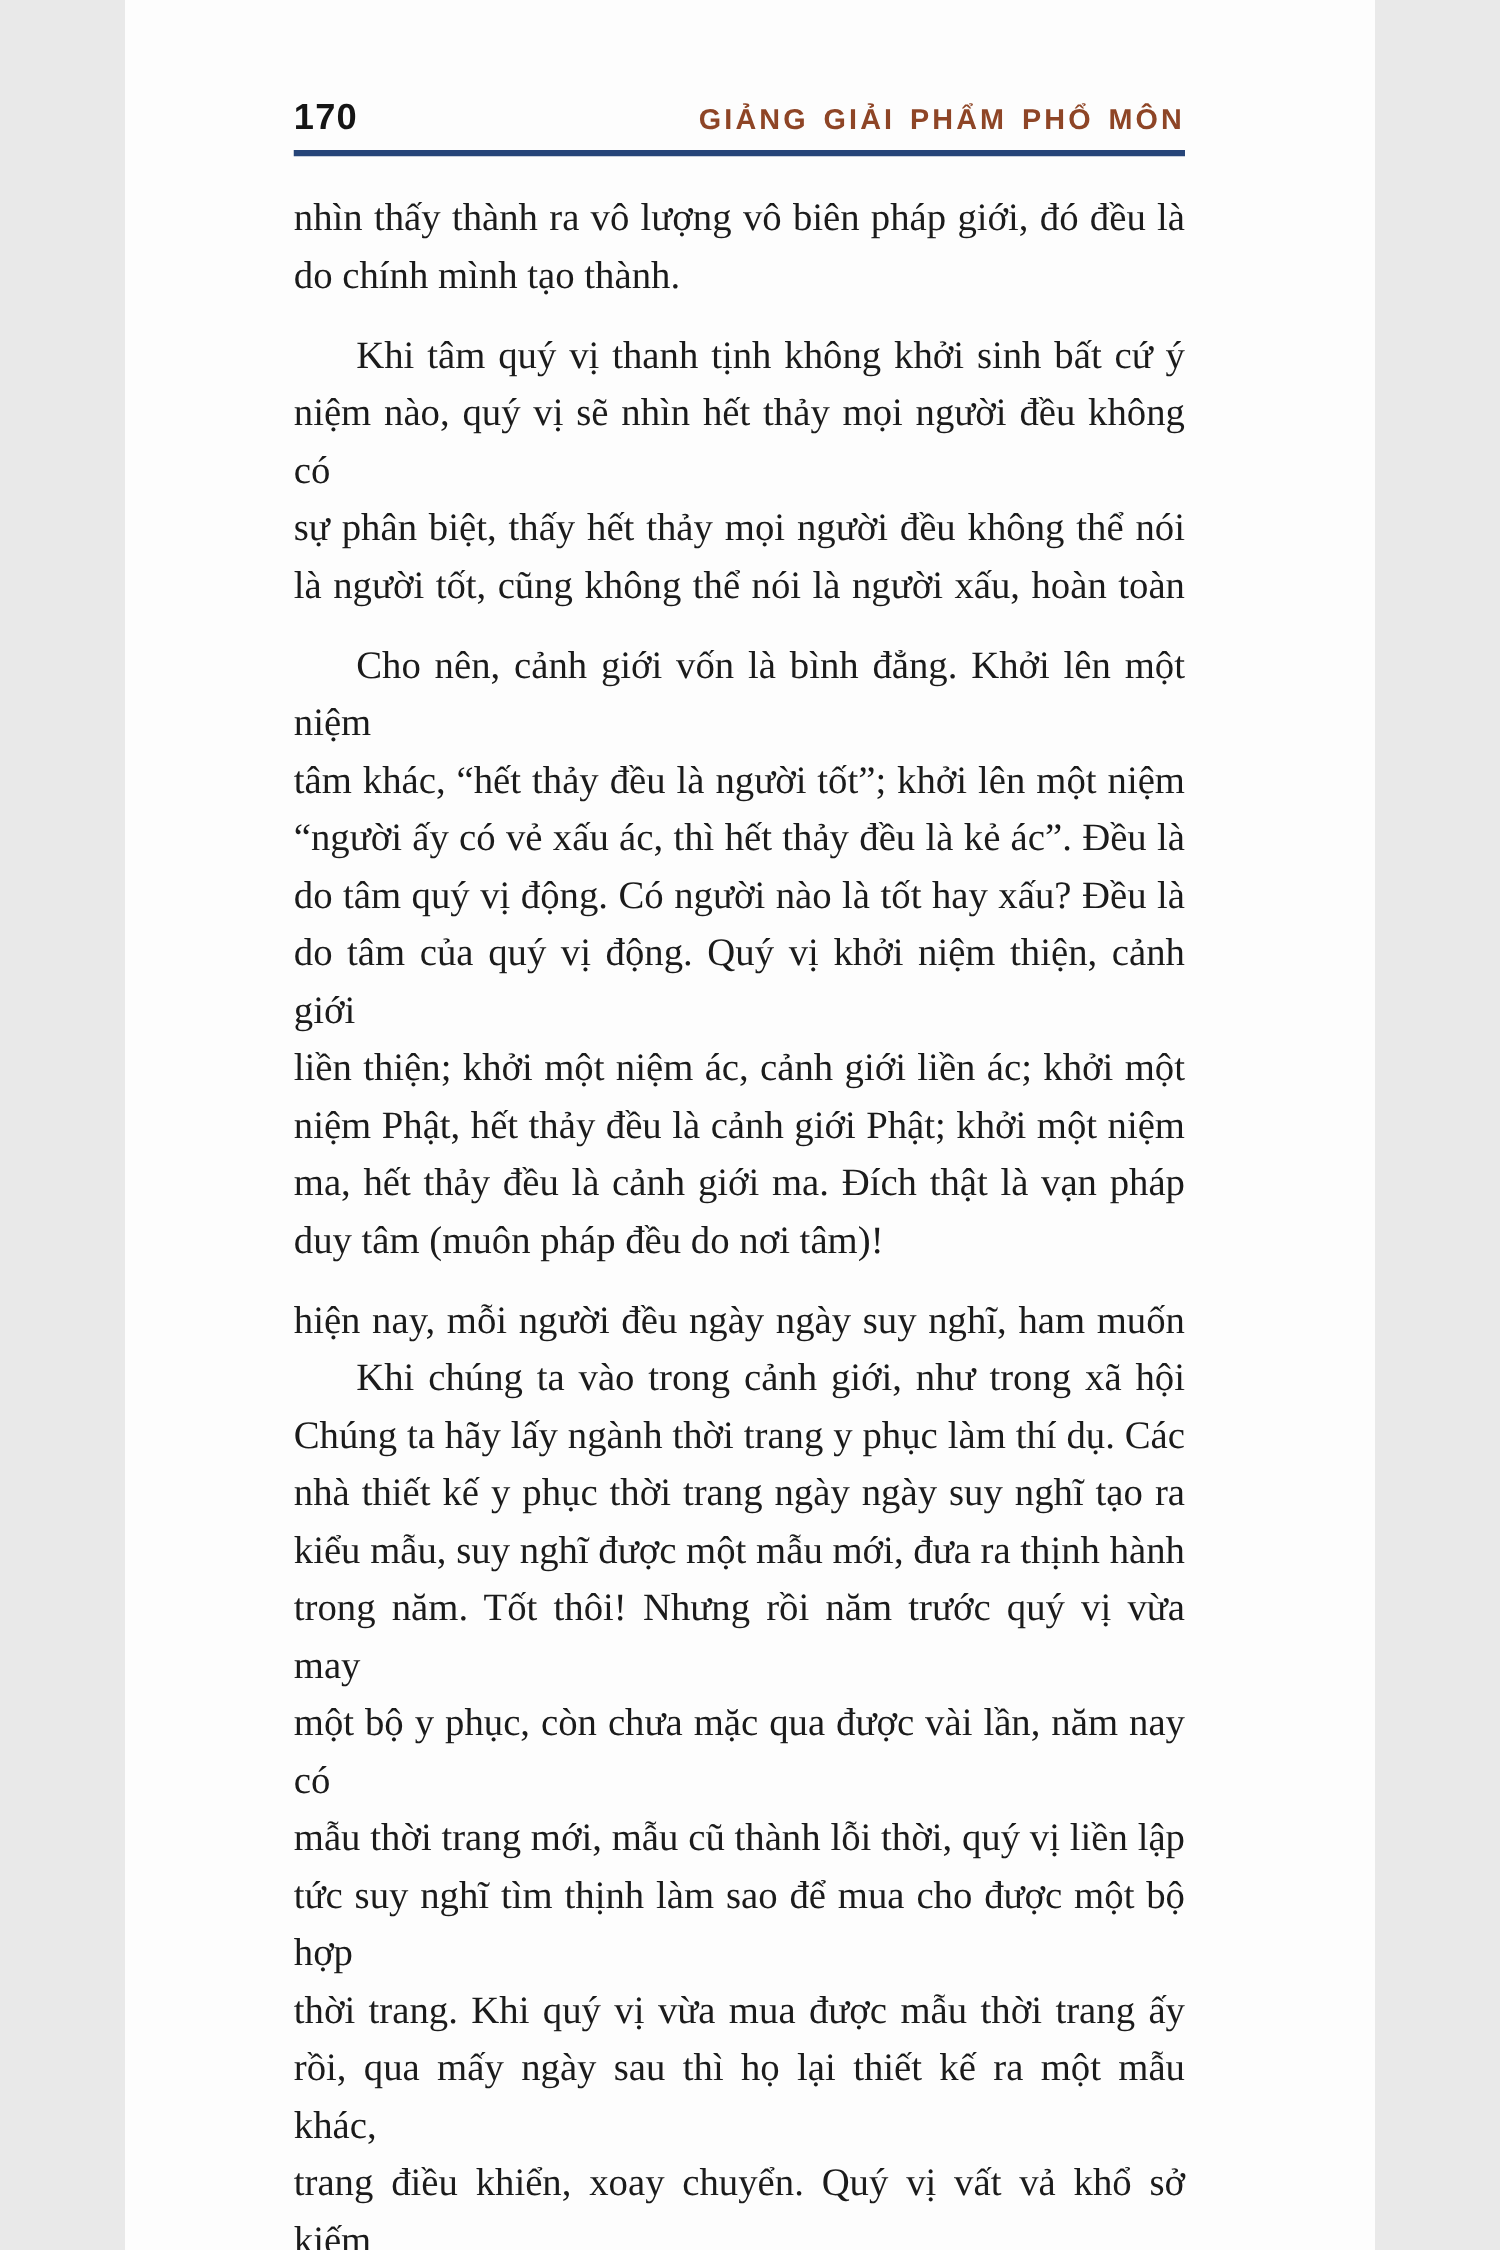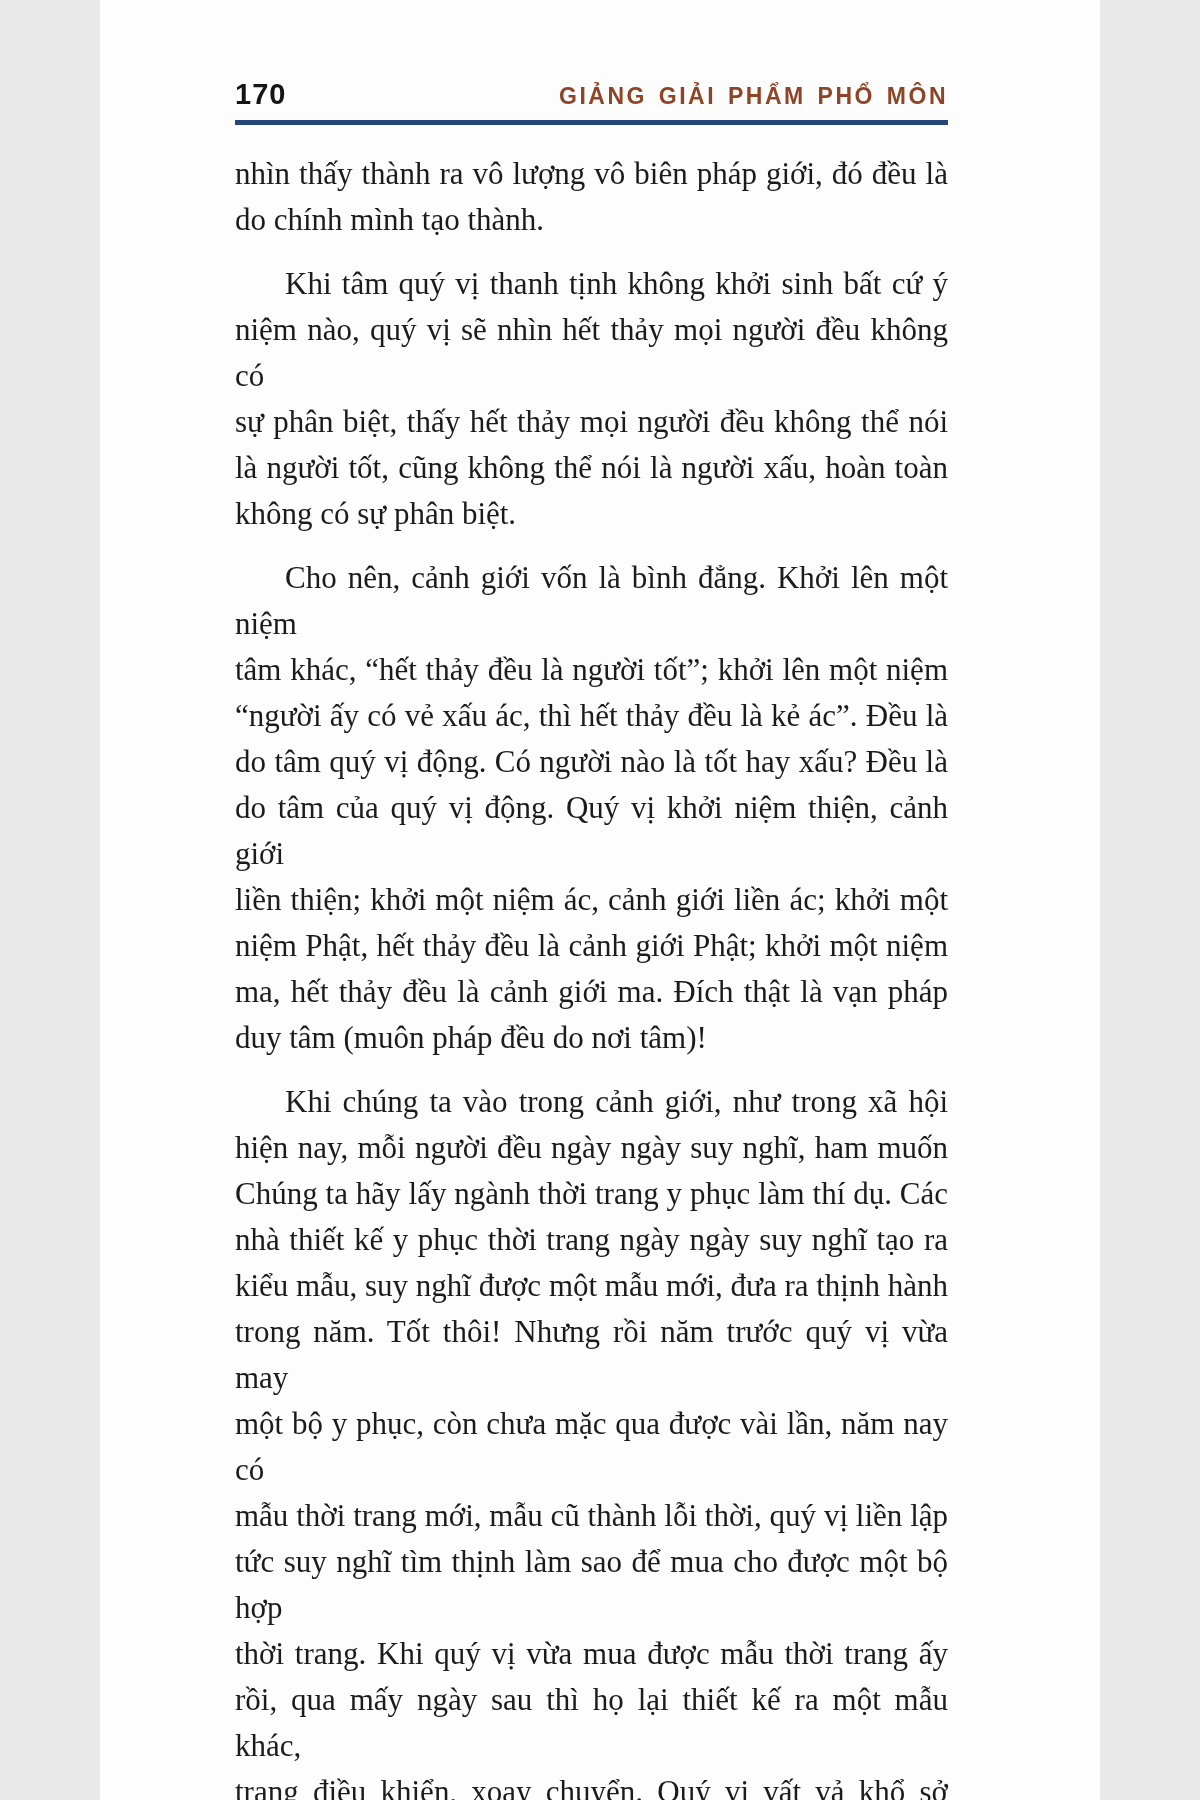--- a/index.html
+++ b/index.html
@@ -68,36 +68,35 @@
   <main class="body-text">
       <div class="paragraph">
         <div class="line">nhìn thấy thành ra vô lượng vô biên pháp giới, đó đều là</div>
         <div class="line last-line">do chính mình tạo thành.</div>
       </div>
       <div class="paragraph">
         <div class="line first-indent">Khi tâm quý vị thanh tịnh không khởi sinh bất cứ ý</div>
         <div class="line">niệm nào, quý vị sẽ nhìn hết thảy mọi người đều không có</div>
         <div class="line">sự phân biệt, thấy hết thảy mọi người đều không thể nói</div>
         <div class="line">là người tốt, cũng không thể nói là người xấu, hoàn toàn</div>
-        <div class="line last-line">không có sự phân biệt.</div>
       </div>
       <div class="paragraph">
         <div class="line first-indent">Cho nên, cảnh giới vốn là bình đẳng. Khởi lên một niệm</div>
         <div class="line">tâm khác, “hết thảy đều là người tốt”; khởi lên một niệm</div>
         <div class="line">“người ấy có vẻ xấu ác, thì hết thảy đều là kẻ ác”. Đều là</div>
         <div class="line">do tâm quý vị động. Có người nào là tốt hay xấu? Đều là</div>
         <div class="line">do tâm của quý vị động. Quý vị khởi niệm thiện, cảnh giới</div>
         <div class="line">liền thiện; khởi một niệm ác, cảnh giới liền ác; khởi một</div>
         <div class="line">niệm Phật, hết thảy đều là cảnh giới Phật; khởi một niệm</div>
         <div class="line">ma, hết thảy đều là cảnh giới ma. Đích thật là vạn pháp</div>
         <div class="line last-line">duy tâm (muôn pháp đều do nơi tâm)!</div>
       </div>
       <div class="paragraph">
+        <div class="line">hiện nay, mỗi người đều ngày ngày suy nghĩ, ham muốn</div>
         <div class="line first-indent">Khi chúng ta vào trong cảnh giới, như trong xã hội</div>
-        <div class="line">hiện nay, mỗi người đều ngày ngày suy nghĩ, ham muốn</div>
         <div class="line">Chúng ta hãy lấy ngành thời trang y phục làm thí dụ. Các</div>
         <div class="line">nhà thiết kế y phục thời trang ngày ngày suy nghĩ tạo ra</div>
         <div class="line">kiểu mẫu, suy nghĩ được một mẫu mới, đưa ra thịnh hành</div>
         <div class="line">trong năm. Tốt thôi! Nhưng rồi năm trước quý vị vừa may</div>
         <div class="line">một bộ y phục, còn chưa mặc qua được vài lần, năm nay có</div>
         <div class="line">mẫu thời trang mới, mẫu cũ thành lỗi thời, quý vị liền lập</div>
         <div class="line">tức suy nghĩ tìm thịnh làm sao để mua cho được một bộ hợp</div>
         <div class="line">thời trang. Khi quý vị vừa mua được mẫu thời trang ấy</div>
         <div class="line">rồi, qua mấy ngày sau thì họ lại thiết kế ra một mẫu khác,</div>
         <div class="line">trang điều khiển, xoay chuyển. Quý vị vất vả khổ sở kiếm</div>

